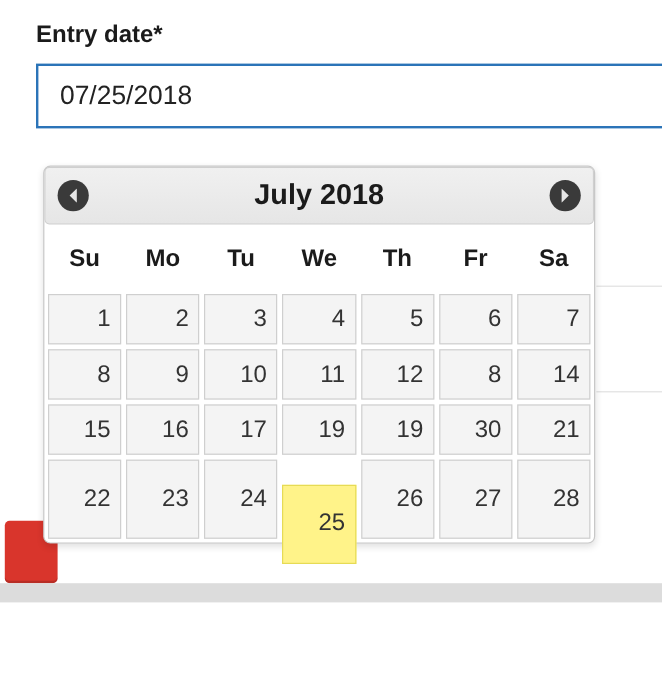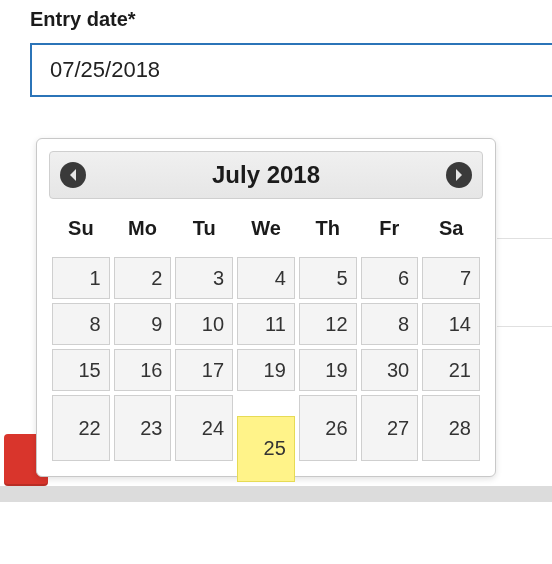--- a/index.html
+++ b/index.html
@@ -6,21 +6,21 @@
   body {
     margin: 0;
     font-family: -apple-system, BlinkMacSystemFont, "Segoe UI", Helvetica, Arial, sans-serif;
     background: #fff;
     width: 552px;
     height: 564px;
     overflow: hidden;
     position: relative;
   }
   .field-wrap {
-    padding: 8px 0 0 30px;
+    padding: 18px 0 0 30px;
   }
   .label {
     font-weight: 700;
     font-size: 20px;
     color: #1b1b1b;
     margin-bottom: 12px;
   }
   .input {
     width: 540px;
     height: 54px;
@@ -66,21 +66,21 @@
     background: #e0e0e0;
   }
   .datepicker {
     position: absolute;
     left: 36px;
     top: 138px;
     width: 460px;
     background: #fff;
     border: 1px solid #c8c8c8;
     border-radius: 6px;
-    padding: 12px;
+    padding: 0;
     box-shadow: 0 2px 6px rgba(0,0,0,0.12);
   }
   .dp-header {
     background: linear-gradient(#f0f0f0, #e6e6e6);
     border: 1px solid #cfcfcf;
     border-radius: 4px;
     height: 48px;
     display: flex;
     align-items: center;
     justify-content: space-between;

